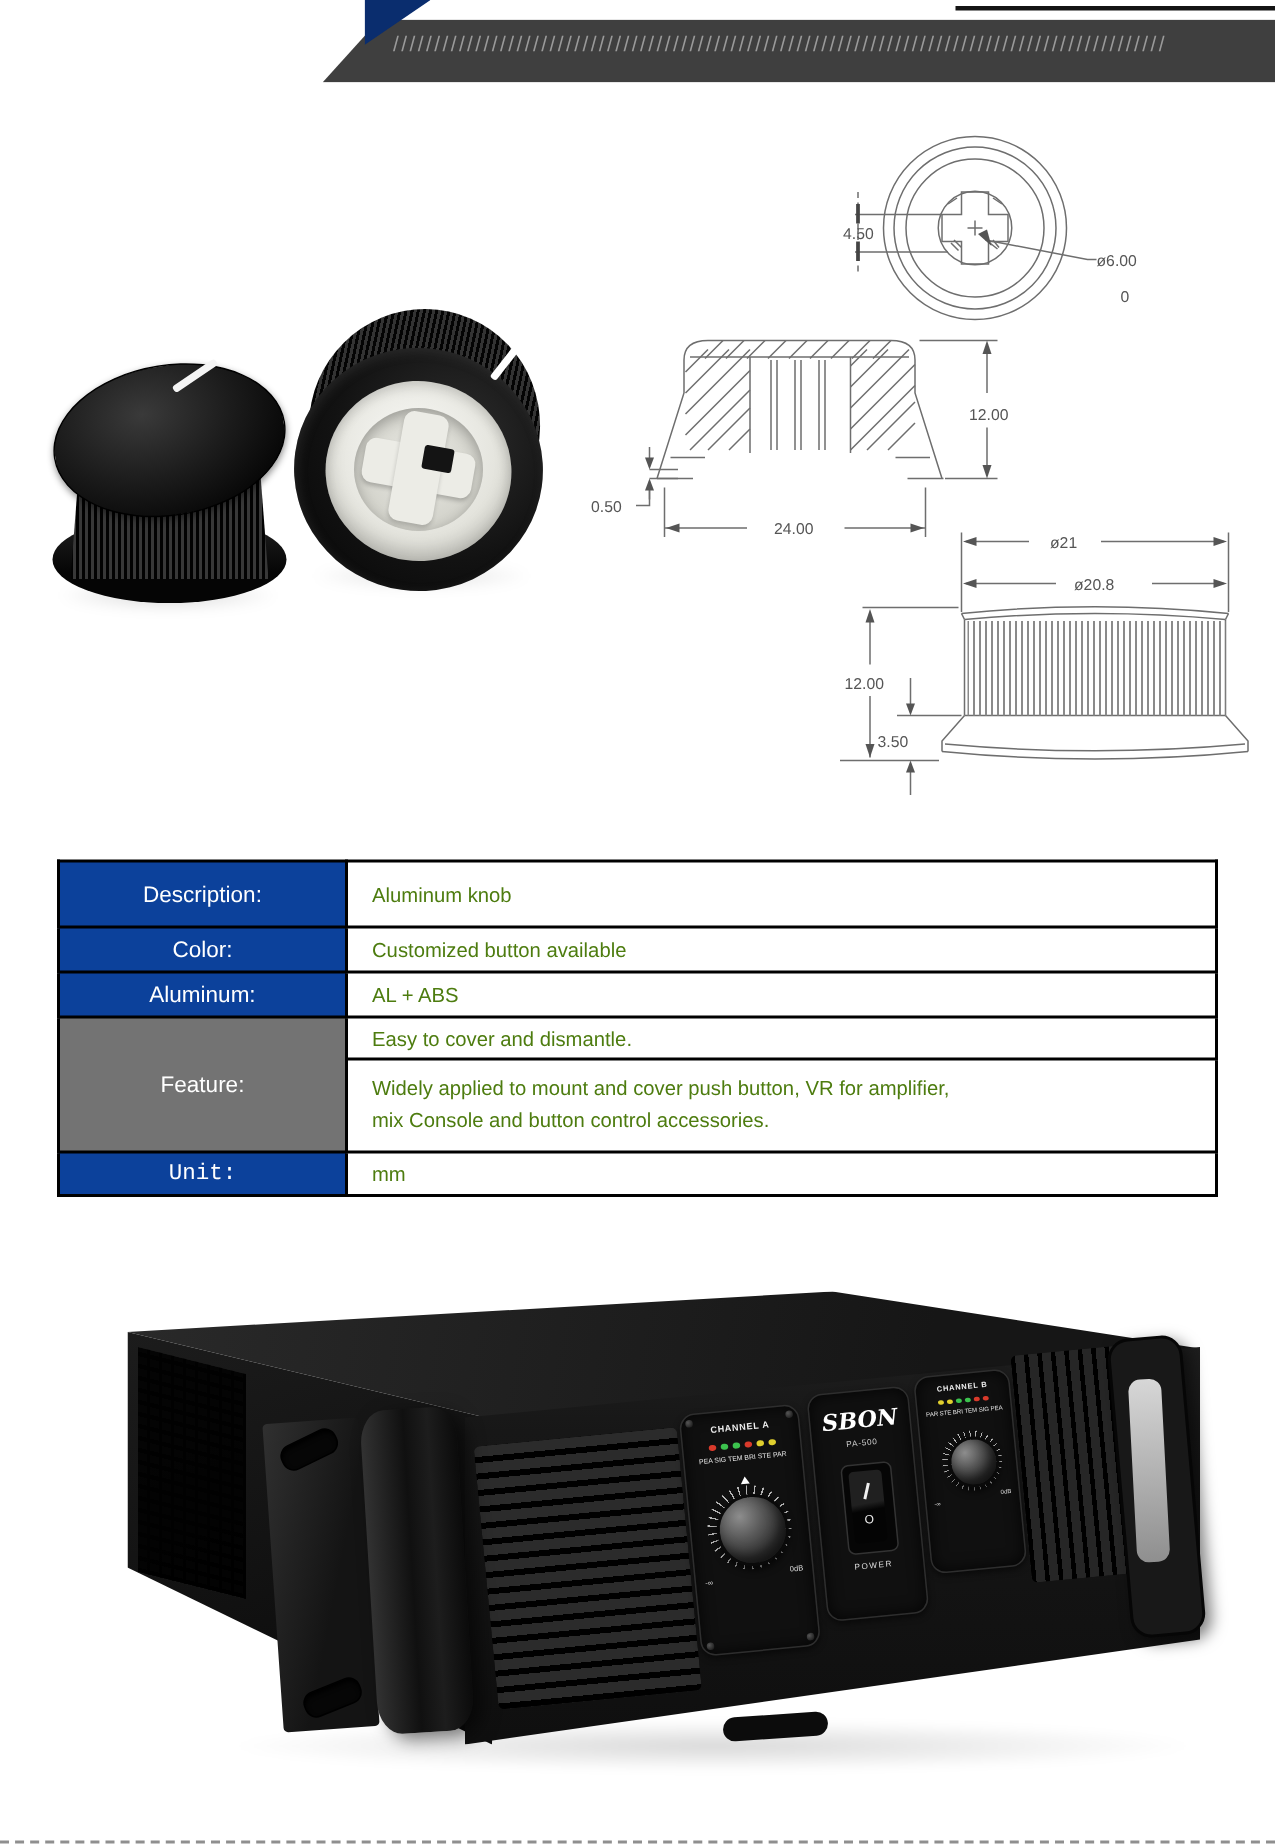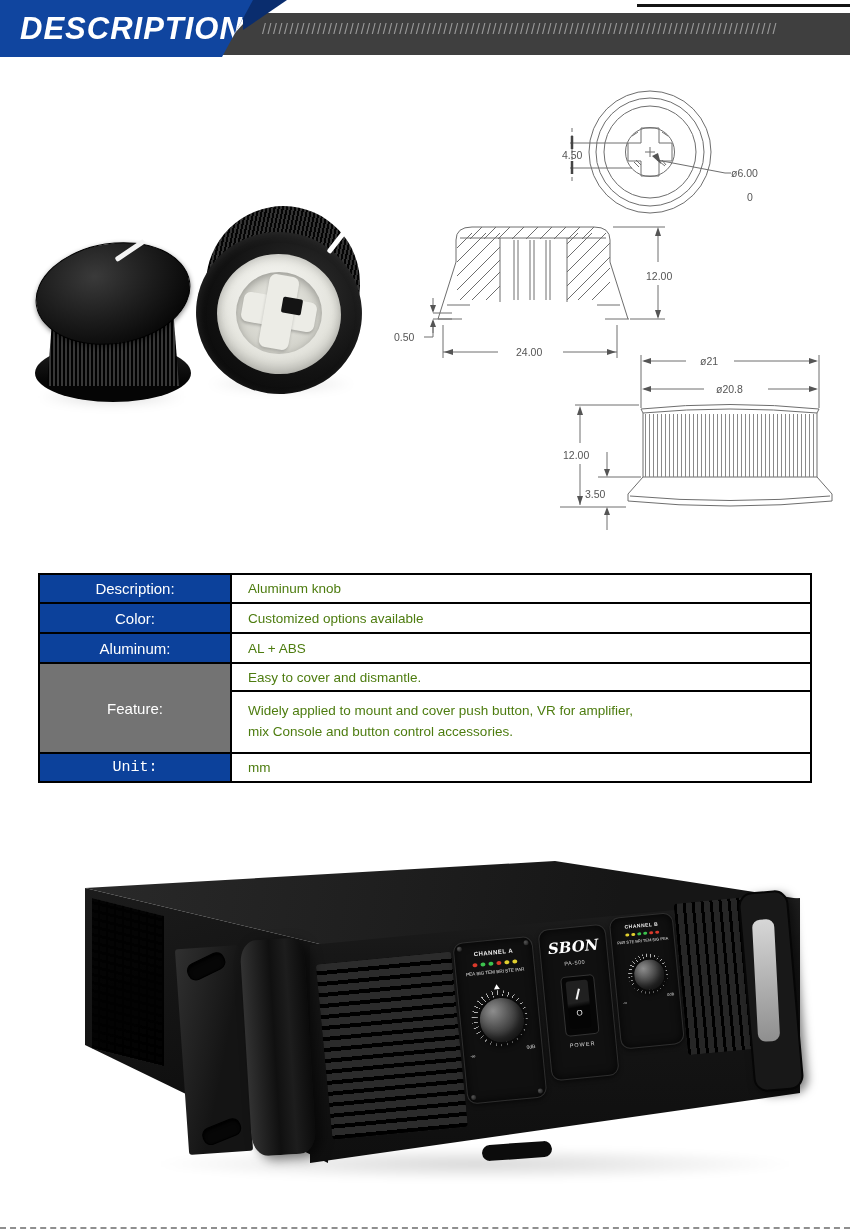--- a/index.html
+++ b/index.html
@@ -58,21 +58,21 @@
   #drawing{left:390px;top:85px;}
   #knurl-tex{left:645px;top:414px;width:172px;height:63px;
     background:repeating-linear-gradient(90deg,#8a8a8a 0 1px,transparent 1px 4px);}
   svg text{font-family:"Liberation Sans",sans-serif;fill:#555;font-size:10.5px;}
 
   
   #spec{left:38px;top:573px;width:774px;border-collapse:collapse;table-layout:fixed;}
   #spec td,#spec th{border:2px solid #000;}
   #spec th{width:188px;color:#fff;font-weight:400;font-size:15px;text-align:center;}
   #spec td{padding-left:16px;font-size:13.5px;color:#4d7c0f;text-align:left;}
-  .r1{height:29px}.r2{height:30px}.r3{height:30px}.r4{height:28px}.r5{height:62px}.r6{height:29px}
+  .r1{height:44px}.r2{height:30px}.r3{height:30px}.r4{height:28px}.r5{height:62px}.r6{height:29px}
   .two-line{line-height:1.55;}
 
   
   #amp{left:70px;top:855px;width:740px;height:330px;}
   #amp .floor-shadow{left:80px;top:292px;width:650px;height:34px;
     background:radial-gradient(ellipse,rgba(0,0,0,.15),transparent 70%);filter:blur(3px);}
   #amp .topface{left:0;top:0;width:740px;height:330px;
     clip-path:polygon(15px 33px,485px 6px,730px 44px,262px 92px);
     background:linear-gradient(100deg,#2a2a2a,#161616 70%);}
   #amp .sideface{left:0;top:0;width:740px;height:330px;
@@ -138,23 +138,20 @@
   .bottom-divider{left:0;top:1227px;width:850px;height:0;border-top:2px dashed #8f8f8f;}
 </style>
 </head>
 <body>
 
 <div id="page">
 
   <div class="abs banner-gray" style="background: rgb(63, 63, 63);"></div>
   <div class="abs banner-slashes">//////////////////////////////////////////////////////////////////////////////////////////////</div>
   <div class="abs banner-navy"></div>
-  <div class="abs banner-blue" style="background: rgb(16, 69, 159);">
-    <div class="abs banner-title">DESCRIPTION</div>
-  </div>
   <div class="abs topline"></div>
 
   <div class="abs" id="knobL">
     <div class="abs shadow soft-shadow"></div>
     <div class="abs skirt"></div>
     <div class="abs side"></div>
     <div class="abs face"></div>
     <div class="abs pointer"></div>
   </div>
 
@@ -260,21 +257,21 @@
   <div class="abs" id="knurl-tex"></div>
 
   <table id="spec" class="abs">
     <tbody>
         <tr class="r1">
       <th style="background: rgb(12, 65, 155);">Description:</th>
       <td>Aluminum knob</td>
     </tr>
     <tr class="r2">
       <th style="background: rgb(12, 65, 155);">Color:</th>
-      <td>Customized options available</td>
+      <td>Customized button available</td>
     </tr>
     <tr class="r3">
       <th style="background: rgb(12, 65, 155);">Aluminum:</th>
       <td>AL + ABS</td>
     </tr>
     <tr class="r4">
       <th rowspan="2" style="background: #737373;">Feature:</th>
       <td>Easy to cover and dismantle.</td>
     </tr>
     <tr class="r5">

